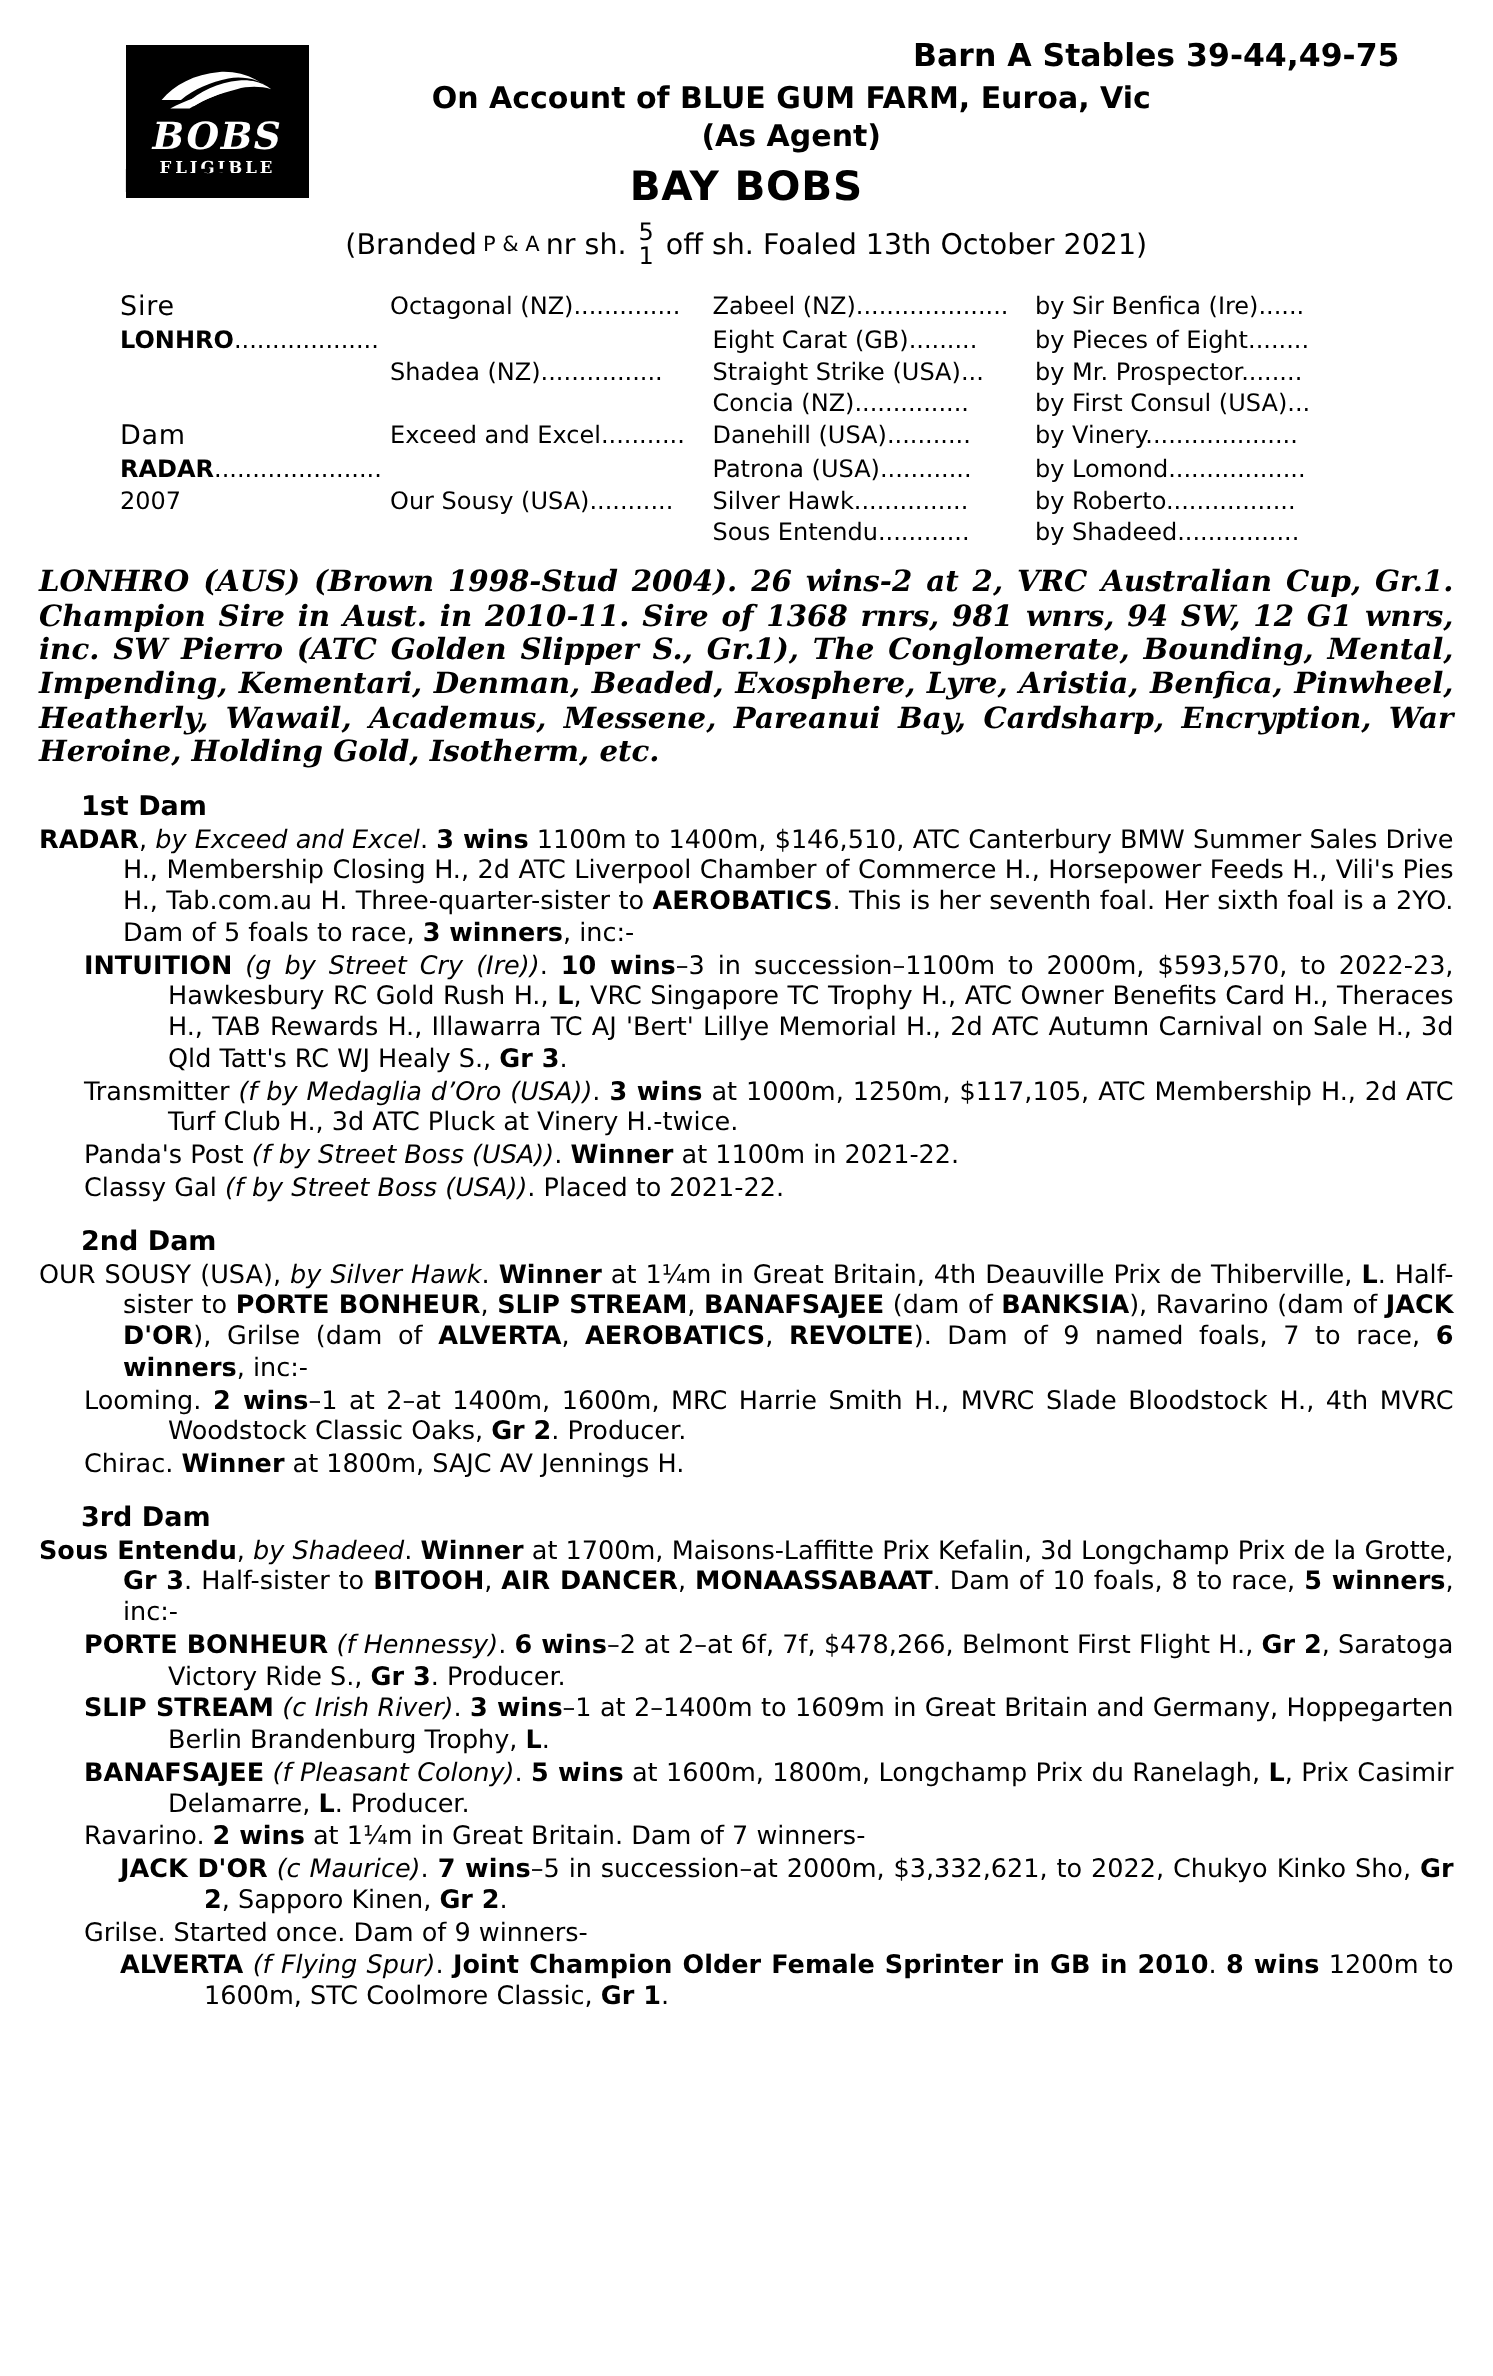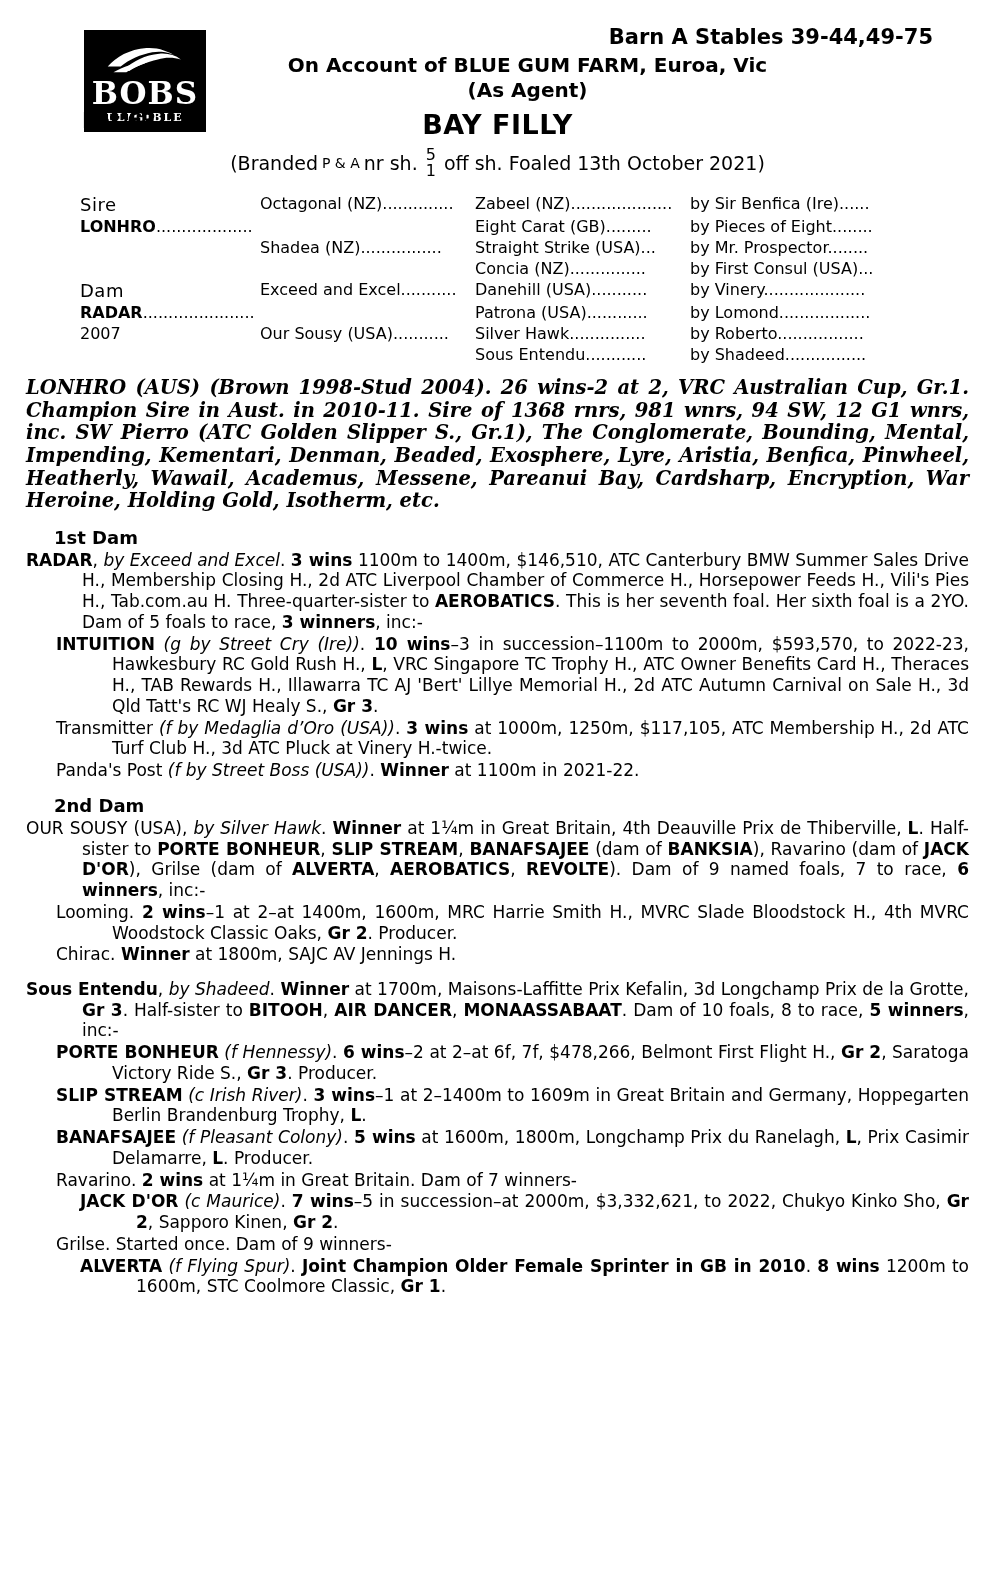--- a/index.html
+++ b/index.html
@@ -44,24 +44,25 @@
     box-sizing: border-box;
   }
   .logo-swoosh {
     width: 86px;
     height: 36px;
     margin-top: 4px;
   }
   .logo-bobs {
     font-family: "DejaVu Serif", serif;
     font-weight: bold;
-    font-size: 31px;
+    font-size: 25px;
     letter-spacing: 1px;
     line-height: 1;
     margin-top: 2px;
+    font-style: italic;
   }
   .logo-elig {
     font-family: "DejaVu Serif", serif;
     font-weight: bold;
     font-size: 11px;
     letter-spacing: 2px;
     line-height: 1;
     margin-top: 3px;
   }
   .barn {
@@ -197,21 +198,21 @@
       <div class="logo-bobs">BOBS</div>
       <div class="logo-elig">ELIGIBLE</div>
     </div>
 
     <div class="barn">Barn A Stables 39-44,49-75</div>
     <div class="account">On Account of BLUE GUM FARM, Euroa, Vic</div>
     <div class="agent">(As Agent)</div>
 
     <div class="lotline">
       <div class="lot">Lot 63</div>
-      <div class="sextitle">BAY FILLY</div>
+      <div class="sextitle">BAY BOBS</div>
     </div>
 
     <div class="branded">
       <span>(Branded</span>
       <span class="sc">P &amp; A</span>
       <span>nr sh.</span>
       <span class="frac">
         <span>5</span>
         <span>1</span>
       </span>
@@ -342,34 +343,38 @@
         </div>
         <div class="para lvl1">
           <span class="hang"><b>INTUITION</b> <i>(g by Street Cry (Ire))</i>. <b>10 wins</b>–3 in succession–1100m to 2000m, $593,570, to 2022-23, Hawkesbury RC Gold Rush H., <b>L</b>, VRC Singapore TC Trophy H., ATC Owner Benefits Card H., Theraces H., TAB Rewards H., Illawarra TC AJ 'Bert' Lillye Memorial H., 2d ATC Autumn Carnival on Sale H., 3d Qld Tatt's RC WJ Healy S., <b>Gr 3</b>.</span>
         </div>
         <div class="para lvl1">
           <span class="hang">Transmitter <i>(f by Medaglia d’Oro (USA))</i>. <b>3 wins</b> at 1000m, 1250m, $117,105, ATC Membership H., 2d ATC Turf Club H., 3d ATC Pluck at Vinery H.-twice.</span>
         </div>
         <div class="para lvl1">
           <span class="hang">Panda's Post <i>(f by Street Boss (USA))</i>. <b>Winner</b> at 1100m in 2021-22.</span>
         </div>
+        <div class="para lvl1">
+          <span class="hang">Classy Gal <i>(f by Street Boss (USA))</i>. Placed to 2021-22.</span>
+        </div>
       </div>
       <div class="section">
         <div class="sec-head">2nd Dam</div>
         <div class="para lvl0">
           <span class="hang">OUR SOUSY (USA), <i>by Silver Hawk</i>. <b>Winner</b> at 1¼m in Great Britain, 4th Deauville Prix de Thiberville, <b>L</b>. Half-sister to <b>PORTE BONHEUR</b>, <b>SLIP STREAM</b>, <b>BANAFSAJEE</b> (dam of <b>BANKSIA</b>), Ravarino (dam of <b>JACK D'OR</b>), Grilse (dam of <b>ALVERTA</b>, <b>AEROBATICS</b>, <b>REVOLTE</b>). Dam of 9 named foals, 7 to race, <b>6 winners</b>, inc:-</span>
         </div>
         <div class="para lvl1">
           <span class="hang">Looming. <b>2 wins</b>–1 at 2–at 1400m, 1600m, MRC Harrie Smith H., MVRC Slade Bloodstock H., 4th MVRC Woodstock Classic Oaks, <b>Gr 2</b>. Producer.</span>
         </div>
         <div class="para lvl1">
           <span class="hang">Chirac. <b>Winner</b> at 1800m, SAJC AV Jennings H.</span>
         </div>
       </div>
       <div class="section">
+        <div class="sec-head">3rd Dam</div>
         <div class="para lvl0">
           <span class="hang"><b>Sous Entendu</b>, <i>by Shadeed</i>. <b>Winner</b> at 1700m, Maisons-Laffitte Prix Kefalin, 3d Longchamp Prix de la Grotte, <b>Gr 3</b>. Half-sister to <b>BITOOH</b>, <b>AIR DANCER</b>, <b>MONAASSABAAT</b>. Dam of 10 foals, 8 to race, <b>5 winners</b>, inc:-</span>
         </div>
         <div class="para lvl1">
           <span class="hang"><b>PORTE BONHEUR</b> <i>(f Hennessy)</i>. <b>6 wins</b>–2 at 2–at 6f, 7f, $478,266, Belmont First Flight H., <b>Gr 2</b>, Saratoga Victory Ride S., <b>Gr 3</b>. Producer.</span>
         </div>
         <div class="para lvl1">
           <span class="hang"><b>SLIP STREAM</b> <i>(c Irish River)</i>. <b>3 wins</b>–1 at 2–1400m to 1609m in Great Britain and Germany, Hoppegarten Berlin Brandenburg Trophy, <b>L</b>.</span>
         </div>
         <div class="para lvl1">

